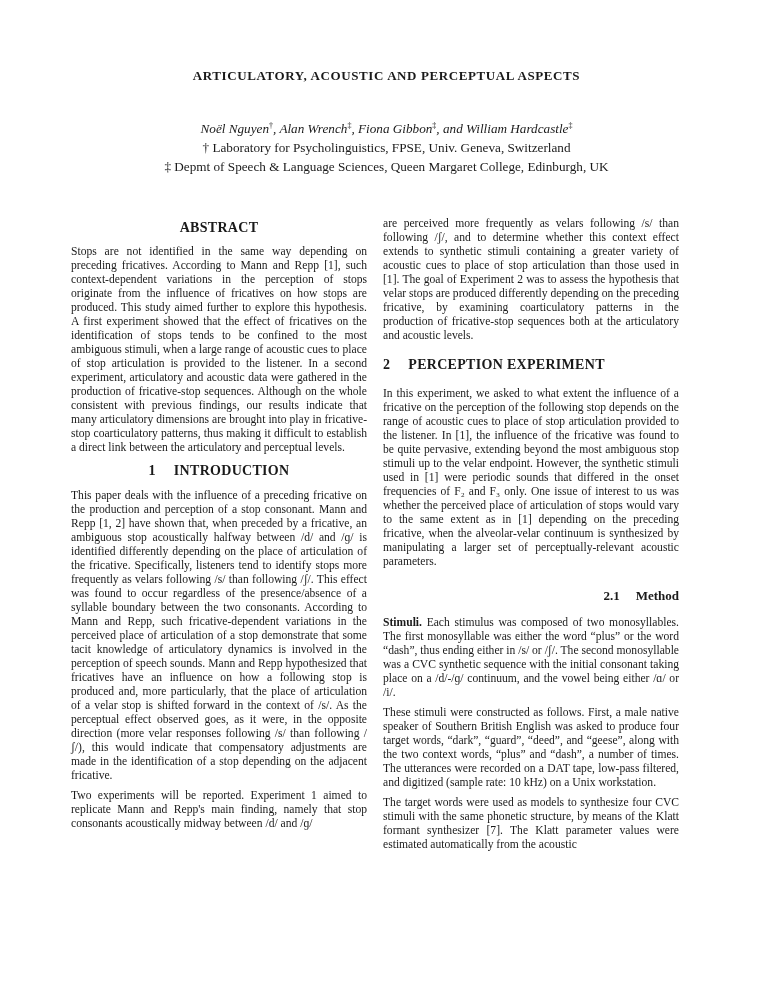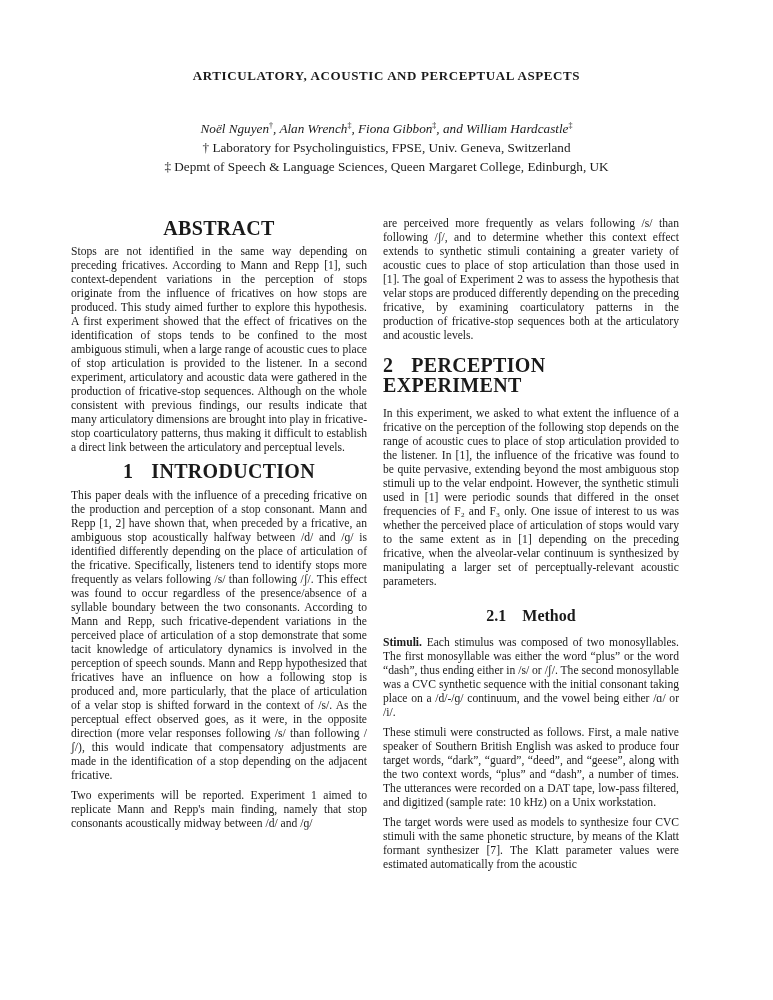--- a/index.html
+++ b/index.html
@@ -23,30 +23,30 @@
     .authors sup { font-size: 8px; vertical-align: 5px; font-style: normal; }
     .col {
       position: absolute; top: 218px;
       font-family: "Liberation Serif", serif;
       font-size: 11.6px; line-height: 14px;
     }
     .col.left { left: 71px; width: 296px; }
     .col.right { left: 383px; width: 296px; top: 217px; }
     .col p { margin: 0 0 6px 0; text-align: justify; hyphens: manual; }
     .sec-head {
-      font-weight: bold; font-size: 20px; letter-spacing: 0.3px;
+      font-weight: bold; font-size: 14px; letter-spacing: 0.3px;
       text-align: center; margin: 0 0 10px 0; line-height: 20px;
     }
     .sec-head .num { margin-right: 18px; }
     .abstract-head { margin-top: 0; margin-bottom: 7px; }
     .intro-head { margin-top: 0; margin-bottom: 8px; }
     .exp-head { margin-top: 12px; margin-bottom: 12px; text-align: left; padding-left: 0; }
     .sub-head {
-      font-weight: bold; font-size: 16px; line-height: 18px;
-      margin: 18px 0 11px 0; text-align: center;
+      font-weight: bold; font-size: 13px; line-height: 18px;
+      margin: 18px 0 11px 0; text-align: right;
     }
     .sub-head .num { margin-right: 16px; }
     .runin { font-weight: bold; }
   </style>
 </head>
 <body>
 
 <div class="page">
 
   <div class="title">

